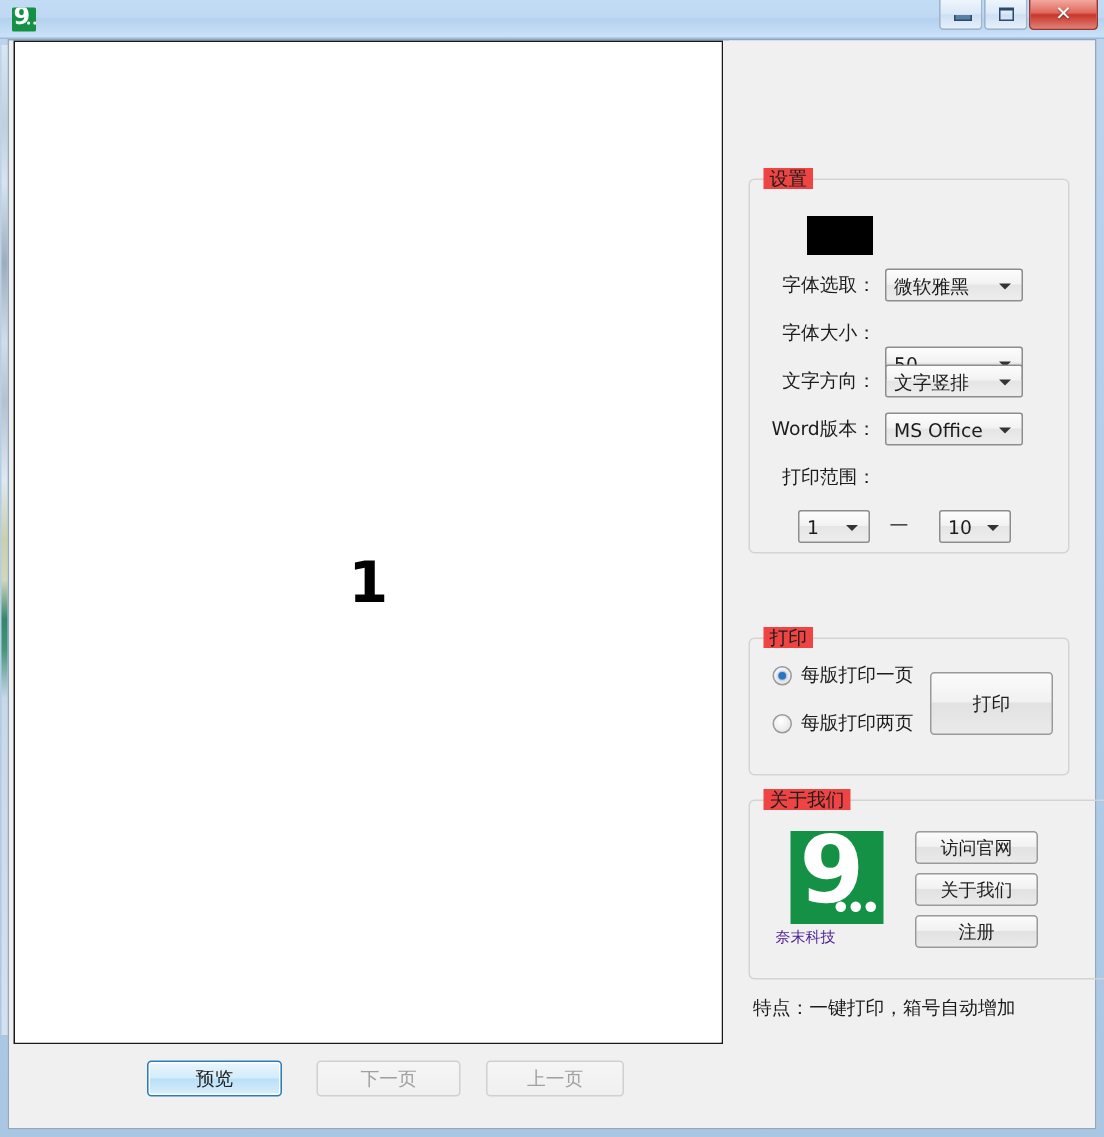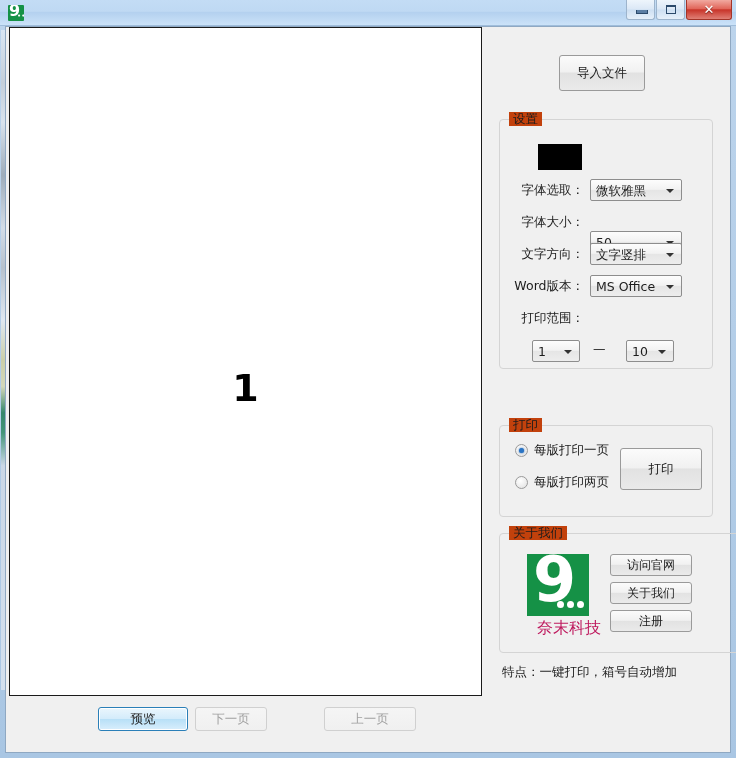--- a/index.html
+++ b/index.html
@@ -183,21 +183,21 @@
     border: 1px solid #2a7fb8;
     border-radius: 3px;
     background: linear-gradient(to bottom, #eaf6fd 0%, #d4ecfb 48%, #b8e0f7 52%, #d9eefc 100%);
     box-shadow: inset 0 0 0 1px #ffffff;
   }
   .btm-btn.disabled {
     color: #a0a0a0;
     border: 1px solid #d0d0d0;
     background: linear-gradient(to bottom, #f5f5f5 0%, #f0f0f0 100%);
   }
-  .btm-btn.next { left: 183px; width: 72px; }
+  .btm-btn.next { left: 199px; width: 96px; }
   .btm-btn.prev { left: 312px; width: 92px; }
 
   
   .right-panel {
     position: absolute;
     left: 486px; top: 27px;
     width: 244px; height: 669px;
     background: #f0f0f0;
   }
   .panel-divider {
@@ -228,21 +228,21 @@
   
   .groupbox {
     position: absolute;
     border: 1px solid #d4d4d4;
     border-radius: 4px;
     box-sizing: border-box;
   }
   .groupbox > .gb-title {
     position: absolute;
     left: 9px; top: -8px;
-    background: #c2410c;
+    background: #ef4444;
     padding: 0 4px;
     font-size: 12.5px;
     color: #1c1c1c;
     line-height: 14px;
   }
 
   .gb-settings { left: 13px; top: 92px; width: 214px; height: 250px; }
   .gb-print    { left: 13px; top: 398px; width: 214px; height: 92px; }
   .gb-about    { left: 13px; top: 506px; width: 257px; height: 120px; }
 
@@ -351,23 +351,23 @@
   .logo-dots i {
     display: block;
     width: 7px; height: 7px;
     border-radius: 50%;
     background: #ffffff;
   }
   .logo-caption {
     position: absolute;
     left: 17px; top: 84px;
     width: 84px;
-    text-align: right;
-    font-size: 16px;
-    color: #be185d;
+    text-align: left;
+    font-size: 10px;
+    color: #4c1d95;
     white-space: nowrap;
   }
   .btn-about {
     position: absolute;
     left: 110px;
     width: 82px; height: 22px;
     line-height: 20px;
     font-size: 12px;
   }
 
@@ -428,21 +428,20 @@
     </div>
   </div>
 
   <div class="btm-btn primary">预览</div>
   <div class="btm-btn next disabled">下一页</div>
   <div class="btm-btn prev disabled">上一页</div>
 
   <div class="panel-divider"></div>
   <div class="right-panel">
 
-    <div class="btn btn-import">导入文件</div>
 
     <div class="groupbox gb-settings">
       <div class="gb-title">设置</div>
 
       <div class="color-swatch"></div>
 
       <div class="field-label" style="left:6px; top:62px; width:78px;">字体选取：</div>
       <div class="combo" style="left:90px; top:59px; width:92px;">
         <span class="cv">微软雅黑</span>
         <span class="arrow"></span>

